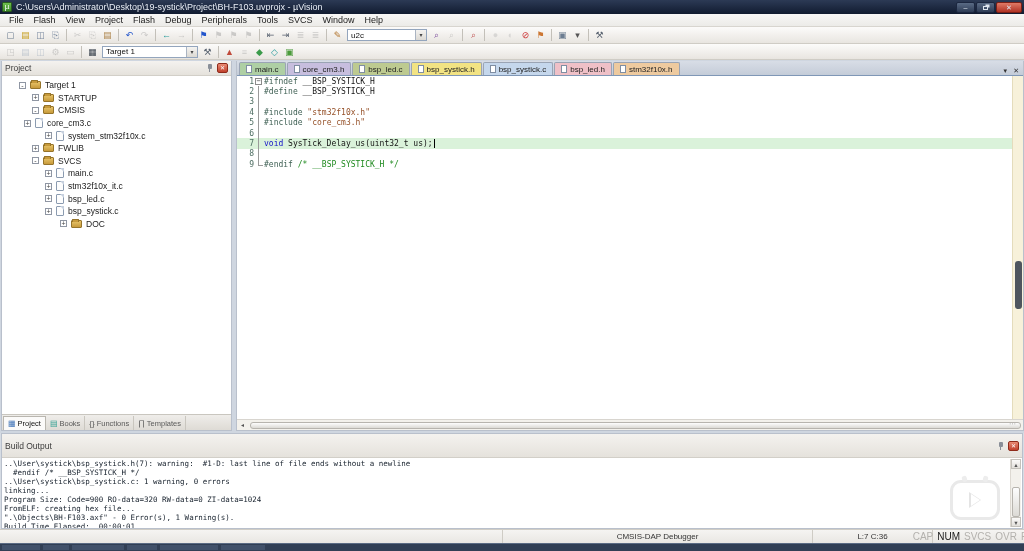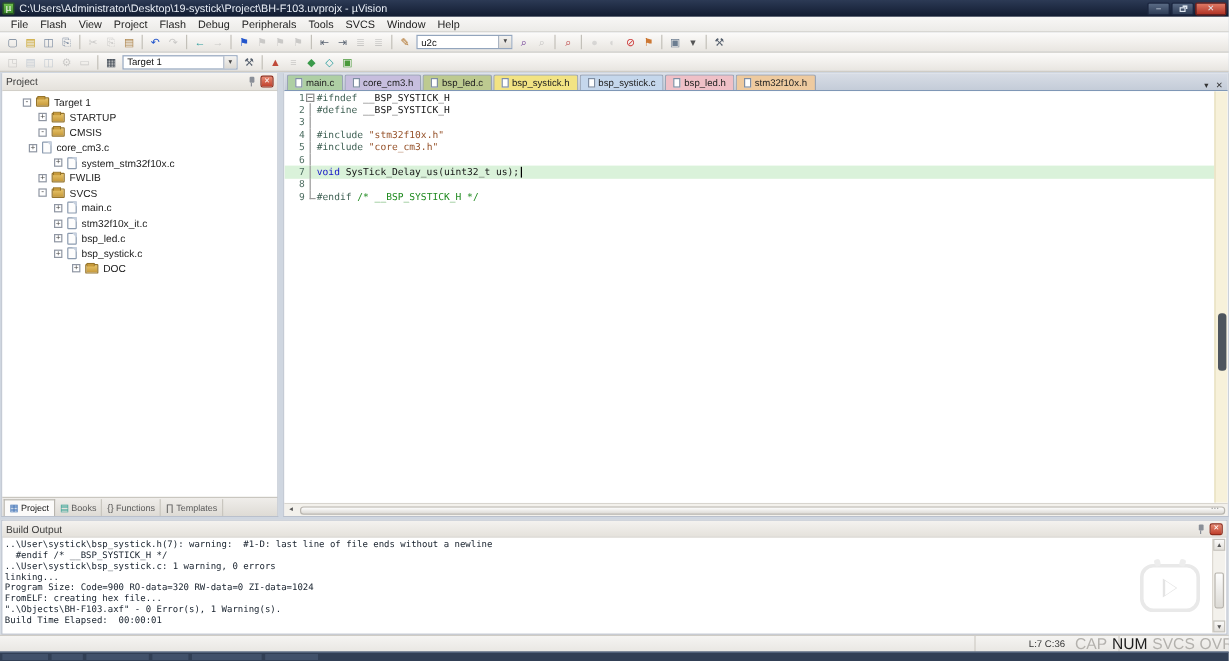--- a/index.html
+++ b/index.html
@@ -125,21 +125,21 @@
   .hs-btn { width:11px; height:100%; font-size:6px; line-height:10px; text-align:center; color:#555; }
   .hs-thumb { height:7px; flex:1; margin:0 2px; background:linear-gradient(#fdfdfd,#dcdad5);
     border:1px solid #b7b4ae; border-radius:3px; position:relative; }
   .hs-thumb::after { content:"⋯"; position:absolute; right:4px; top:-3px; font-size:7px; color:#888; }
 
   .hsplit { height:2px; background:#cfd6e0; }
 
   
   .build-output { height:96px; display:flex; flex-direction:column; background:#fff;
     border:1px solid #b9c0cc; margin:0 1px; }
-  .bo-header { height:14px; background:linear-gradient(#f4f2ef,#e5e2dc); border-bottom:1px solid #d2cfc8;
+  .bo-header { height:24px; background:linear-gradient(#f4f2ef,#e5e2dc); border-bottom:1px solid #d2cfc8;
     display:flex; align-items:center; padding:0 3px; }
   .bo-title { flex:1; font-size:8.5px; color:#3c3c3c; }
   .bo-body { flex:1; position:relative; overflow:hidden; }
   .bo-lines { position:absolute; inset:1px 13px 1px 2px; font-family:"DejaVu Sans Mono", monospace;
     font-size:7.5px; line-height:9px; color:#16202c; white-space:pre; }
   .bo-scroll { position:absolute; top:1px; right:1px; bottom:1px; width:11px; background:#f3f1ec;
     border-left:1px solid #ddd9d2; display:flex; flex-direction:column; }
   .bs-btn { height:10px; font-size:5.5px; text-align:center; line-height:10px; color:#555;
     background:linear-gradient(#fbfaf9,#e2dfda); border:1px solid #c4c1bb; }
   .bs-track { flex:1; position:relative; }
@@ -157,21 +157,21 @@
     border-left:9px solid #fff; border-top:6px solid transparent; border-bottom:6px solid transparent; }
 
   
   .statusbar { height:14px; background:linear-gradient(#f5f4f2,#e9e7e3); border-top:1px solid #cfccc5;
     display:flex; align-items:center; font-size:8px; color:#333; }
   .sb-fill { flex:1; }
   .sb-seg { border-left:1px solid #cfccc5; height:100%; display:flex; align-items:center;
     justify-content:center; }
   .sb-debugger { width:310px; }
   .sb-pos { width:120px; }
-  .sb-flags { width:92px; gap:4px; padding-right:4px; font-size:13px; }
+  .sb-flags { width:92px; gap:4px; padding-right:4px; font-size:10px; }
   .sb-flag { color:#b3b1ad; } .sb-flag.on { color:#1c1c1c; }
 
   
   .taskbar-sliver { height:8px; background:#313f55; border-top:1px solid #5b6b84; display:flex;
     gap:3px; padding-left:2px; align-items:stretch; }
   .ts-seg { background:#485a74; opacity:.7; margin:1px 0; }
 </style>
 </head>
 <body>
 
@@ -478,20 +478,21 @@
         <span class="bs-track">
           <span class="bs-thumb"></span>
         </span>
         <span class="bs-btn">▼</span>
       </div>
     </div>
   </div>
 
   <div class="statusbar">
     <span class="sb-fill"></span>
+    <span class="sb-seg sb-debugger">CMSIS-DAP Debugger</span>
     <span class="sb-seg sb-pos">L:7 C:36</span>
     <span class="sb-seg sb-flags" id="sb-flags">
         <span class="sb-flag">CAP</span>
         <span class="sb-flag on">NUM</span>
         <span class="sb-flag">SVCS</span>
         <span class="sb-flag">OVR</span>
         <span class="sb-flag">R/W</span>
       </span>
   </div>
 

